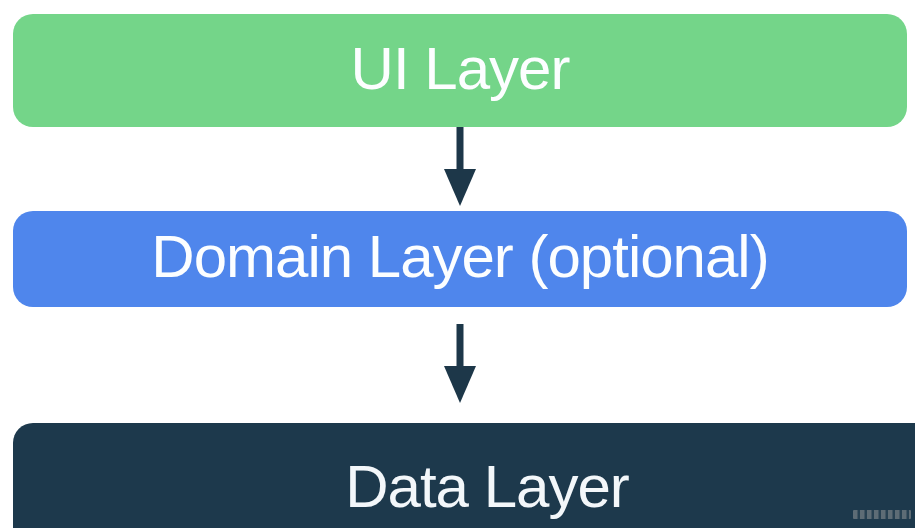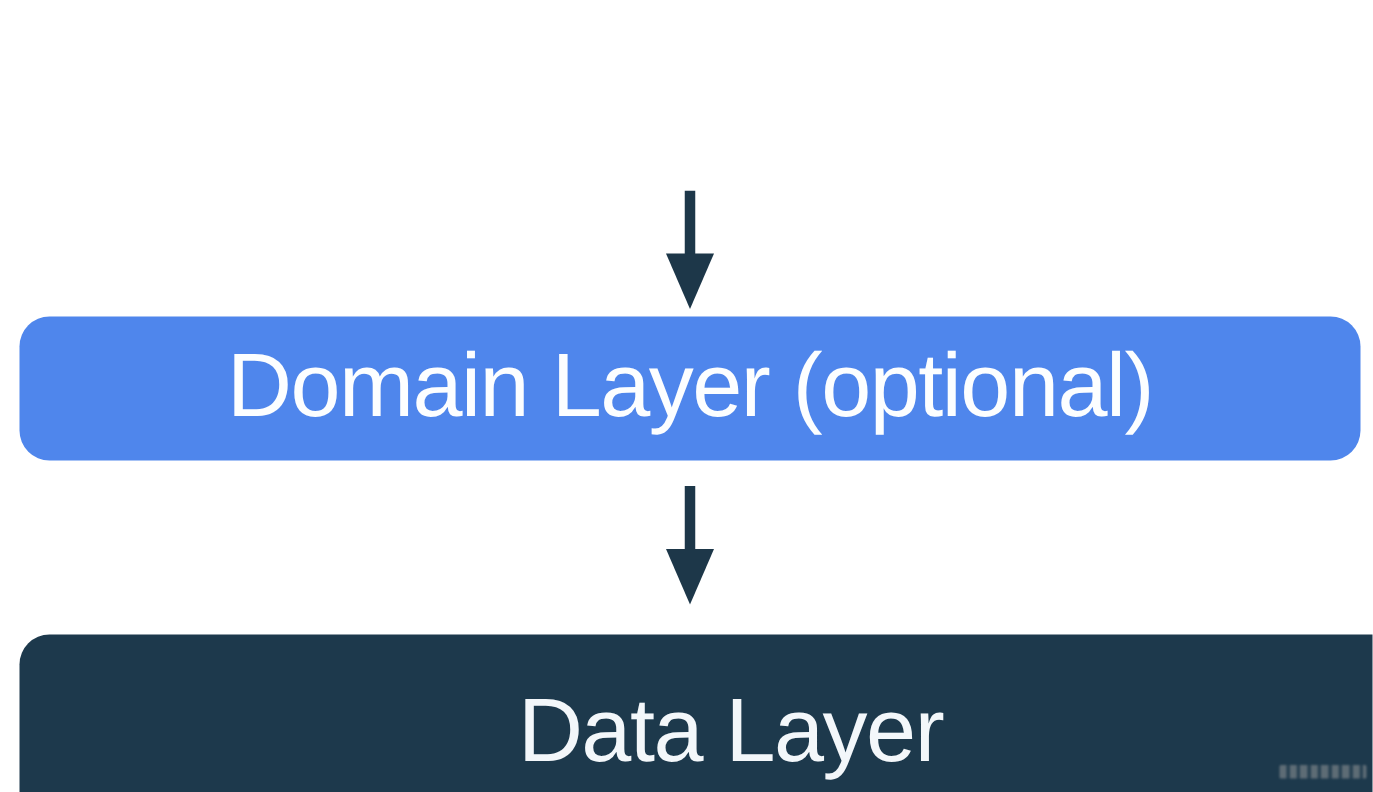--- a/index.html
+++ b/index.html
@@ -64,20 +64,23 @@
       rgba(160,160,160,0.15) 7px
     );
     border-radius: 1px;
   }
 </style>
 </head>
 <body style="background: rgb(255, 255, 255);">
 
 <div class="canvas">
 
+  <div class="layer-box box-ui" style="background: rgb(116, 213, 137); color: rgb(252, 254, 255);">
+    <span class="layer-label">UI Layer</span>
+  </div>
 
   <div class="arrow arrow-1">
     <svg viewBox="0 0 36 80" xmlns="http://www.w3.org/2000/svg">
       <line x1="18" y1="0" x2="18" y2="46"></line>
       <polygon points="2,42 34,42 18,79"></polygon>
     </svg>
   </div>
 
   <div class="layer-box box-domain" style="background: rgb(79, 134, 236); color: rgb(252, 254, 255);">
     <span class="layer-label">Domain Layer (optional)</span>

